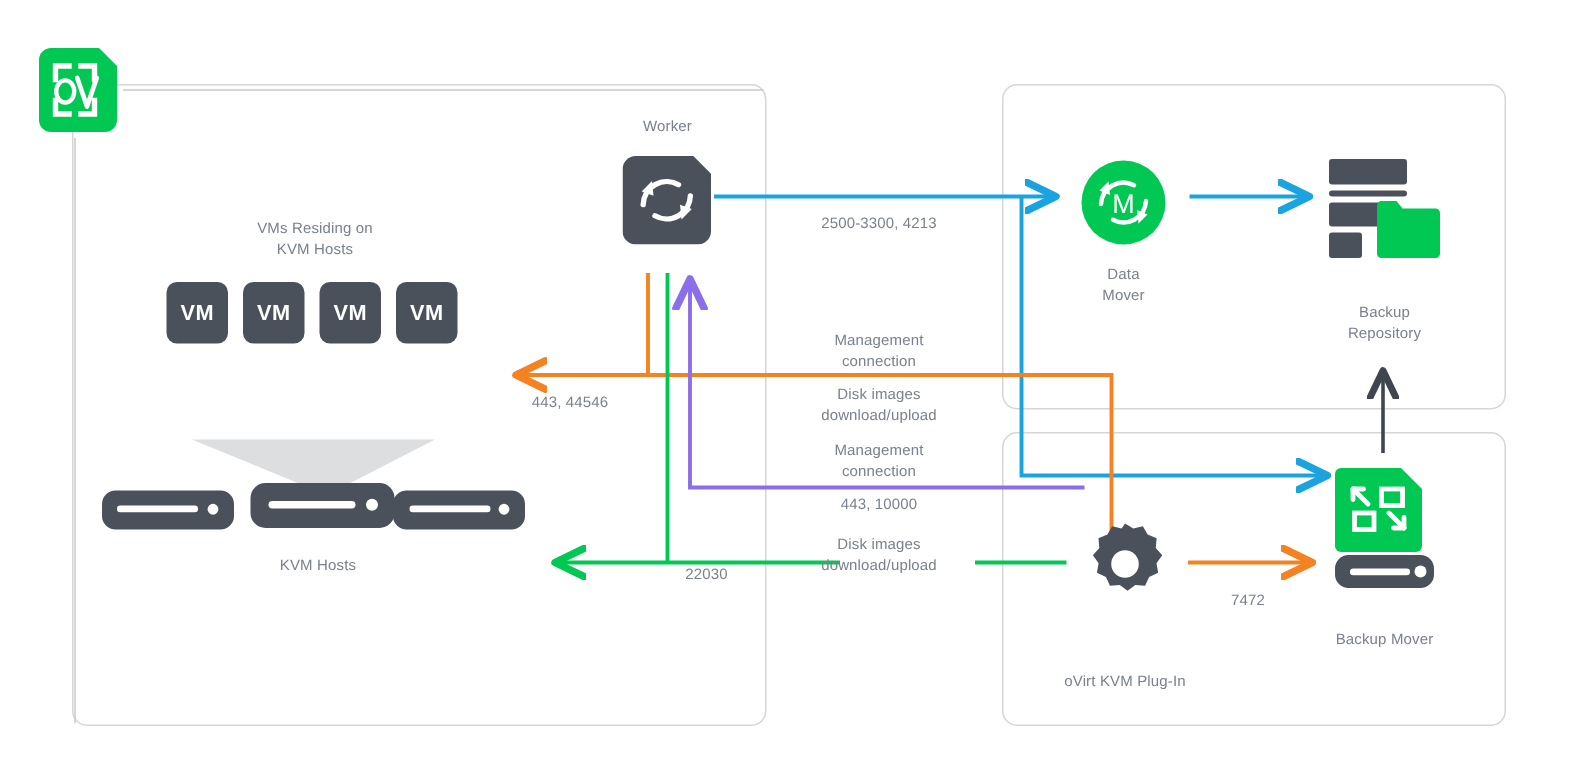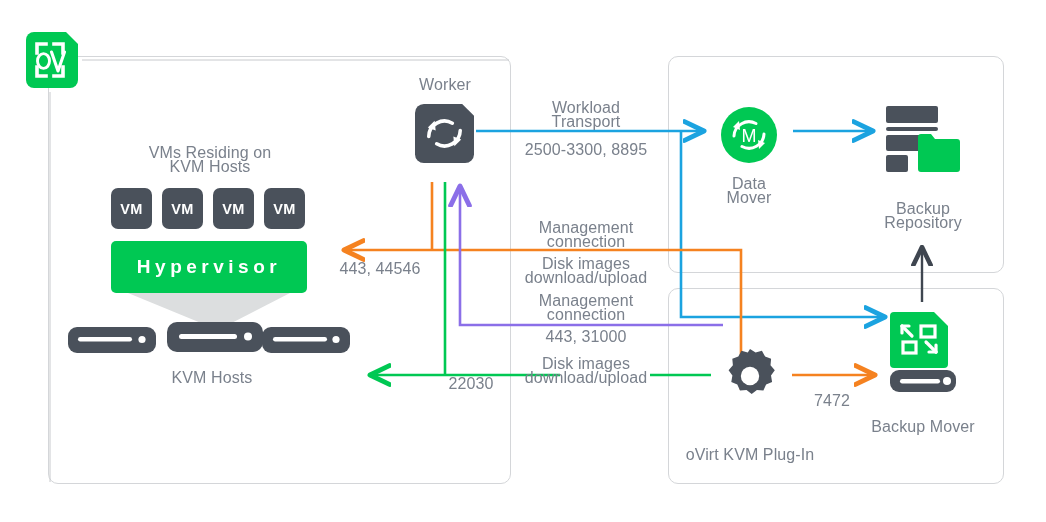--- a/index.html
+++ b/index.html
@@ -6,21 +6,21 @@
   body{width:1046px;height:522px;position:relative;overflow:hidden;
        font-family:"Liberation Sans",sans-serif;}
   #stage{position:absolute;left:0;top:0;width:1046px;height:522px;}
   svg#wire{position:absolute;left:0;top:0;width:1046px;height:522px;}
 
   .panel{position:absolute;border:1px solid #d4d6d9;border-radius:10px;background:transparent;}
   #panel-left{left:48px;top:56px;width:461px;height:426px;}
   #panel-tr{left:668px;top:56px;width:334px;height:215px;}
   #panel-br{left:668px;top:288px;width:334px;height:194px;}
 
-  .lbl{position:absolute;color:#7a818c;font-size:16px;line-height:14px;
+  .lbl{position:absolute;color:#7a818c;font-size:10px;line-height:14px;
        text-align:center;letter-spacing:.1px;white-space:pre-line;}
 
   
   #ovirt-logo{position:absolute;left:18px;top:28px;width:64px;height:64px;}
 
   
   #vm-row{position:absolute;left:111px;top:188px;display:flex;gap:10px;}
   .vm-box{width:41px;height:41px;border-radius:7px;background:#4a515b;
           color:#fff;font-size:14.5px;font-weight:bold;display:flex;
           align-items:center;justify-content:center;letter-spacing:.3px;}
@@ -125,21 +125,20 @@
     <path d="M33.5,24 L40,43 L46.5,24" fill="none" stroke="#ffffff" stroke-width="3.1" stroke-linecap="round" stroke-linejoin="round"></path>
   </svg>
 
   <div id="vm-row">
     <div class="vm-box">VM</div>
     <div class="vm-box">VM</div>
     <div class="vm-box">VM</div>
     <div class="vm-box">VM</div>
   </div>
 
-  <div id="hypervisor">Hypervisor</div>
 
   <svg id="worker-icon" viewBox="0 0 60 60">
     <path d="M0,9 a9,9 0 0 1 9,-9 h39 l12,12 v39 a9,9 0 0 1 -9,9 h-42 a9,9 0 0 1 -9,-9 z" fill="#4a515b"></path>
     <path d="M14,33 a16,16 0 0 1 24,-13.5" fill="none" stroke="#ffffff" stroke-width="3.6" stroke-linecap="round"></path>
     <path d="M46,27 a16,16 0 0 1 -24,13.5" fill="none" stroke="#ffffff" stroke-width="3.6" stroke-linecap="round"></path>
     <path d="M20,17 L13,24 L21,27 Z" fill="#ffffff"></path>
     <path d="M40,43 L47,36 L39,33 Z" fill="#ffffff"></path>
   </svg>
 
   <svg id="data-mover-icon" viewBox="0 0 58 58">
@@ -193,32 +192,30 @@
   <div class="lbl" style="left:873px;top:202px;width:100px;">Backup
 Repository</div>
 
   <div class="lbl" style="left:709px;top:177px;width:80px;">Data
 Mover</div>
 
   <div class="lbl" style="left:676px;top:420px;width:148px;margin-top:28px;">oVirt KVM Plug-In</div>
 
   <div class="lbl" style="left:866px;top:420px;width:114px;">Backup Mover</div>
 
-  <div class="lbl" style="left:526px;top:101px;width:120px;">Workload
-Transport</div>
-  <div class="lbl" style="left:516px;top:143px;width:140px;">2500-3300, 8895</div>
+  <div class="lbl" style="left:516px;top:143px;width:140px;">2500-3300, 4213</div>
 
   <div class="lbl" style="left:526px;top:221px;width:120px;">Management
 connection</div>
   <div class="lbl" style="left:516px;top:257px;width:140px;">Disk images
 download/upload</div>
   <div class="lbl" style="left:332px;top:262px;width:96px;">443, 44546</div>
 
   <div class="lbl" style="left:526px;top:294px;width:120px;">Management
 connection</div>
-  <div class="lbl" style="left:521px;top:330px;width:130px;">443, 31000</div>
+  <div class="lbl" style="left:521px;top:330px;width:130px;">443, 10000</div>
 
   <div class="lbl" style="left:516px;top:357px;width:140px;">Disk images
 download/upload</div>
   <div class="lbl" style="left:428px;top:377px;width:86px;">22030</div>
 
   <div class="lbl" style="left:795px;top:394px;width:74px;">7472</div>
 </div>
 
 </body></html>

